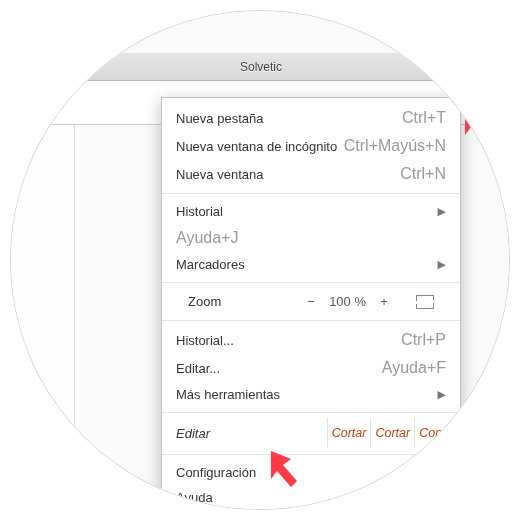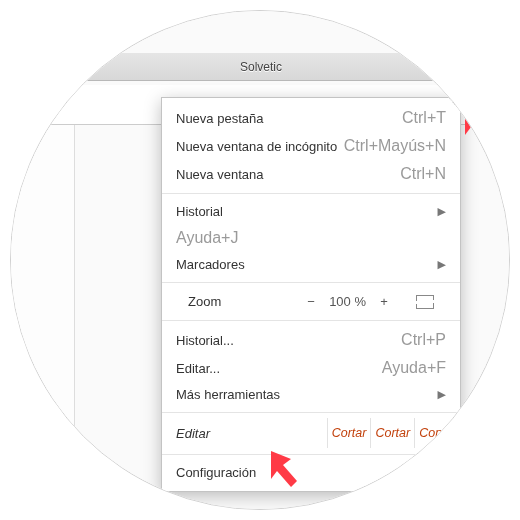--- a/index.html
+++ b/index.html
@@ -260,20 +260,24 @@
         <span class="edit-btn">Cortar</span>
         <span class="edit-btn">Cortar</span>
         <span class="edit-btn">Copiar</span>
       </div>
 
       <div class="sep"></div>
 
       <div class="item">
         <span class="label">Configuración</span>
       </div>
+      <div class="item">
+        <span class="label">Ayuda</span>
+        <span class="submenu-caret" style="visibility:hidden">▶</span>
+      </div>
 
     </div>
 
     <div class="arrow" style="top:92px; left:450px;">
       <svg width="52" height="52">
         <polygon points="4,4 24,12 16,18 30,34 24,40 10,24 4,32" fill="#ff3a46"></polygon>
       </svg>
     </div>
     <div class="arrow" style="top:436px; left:256px;">
       <svg width="52" height="52">

